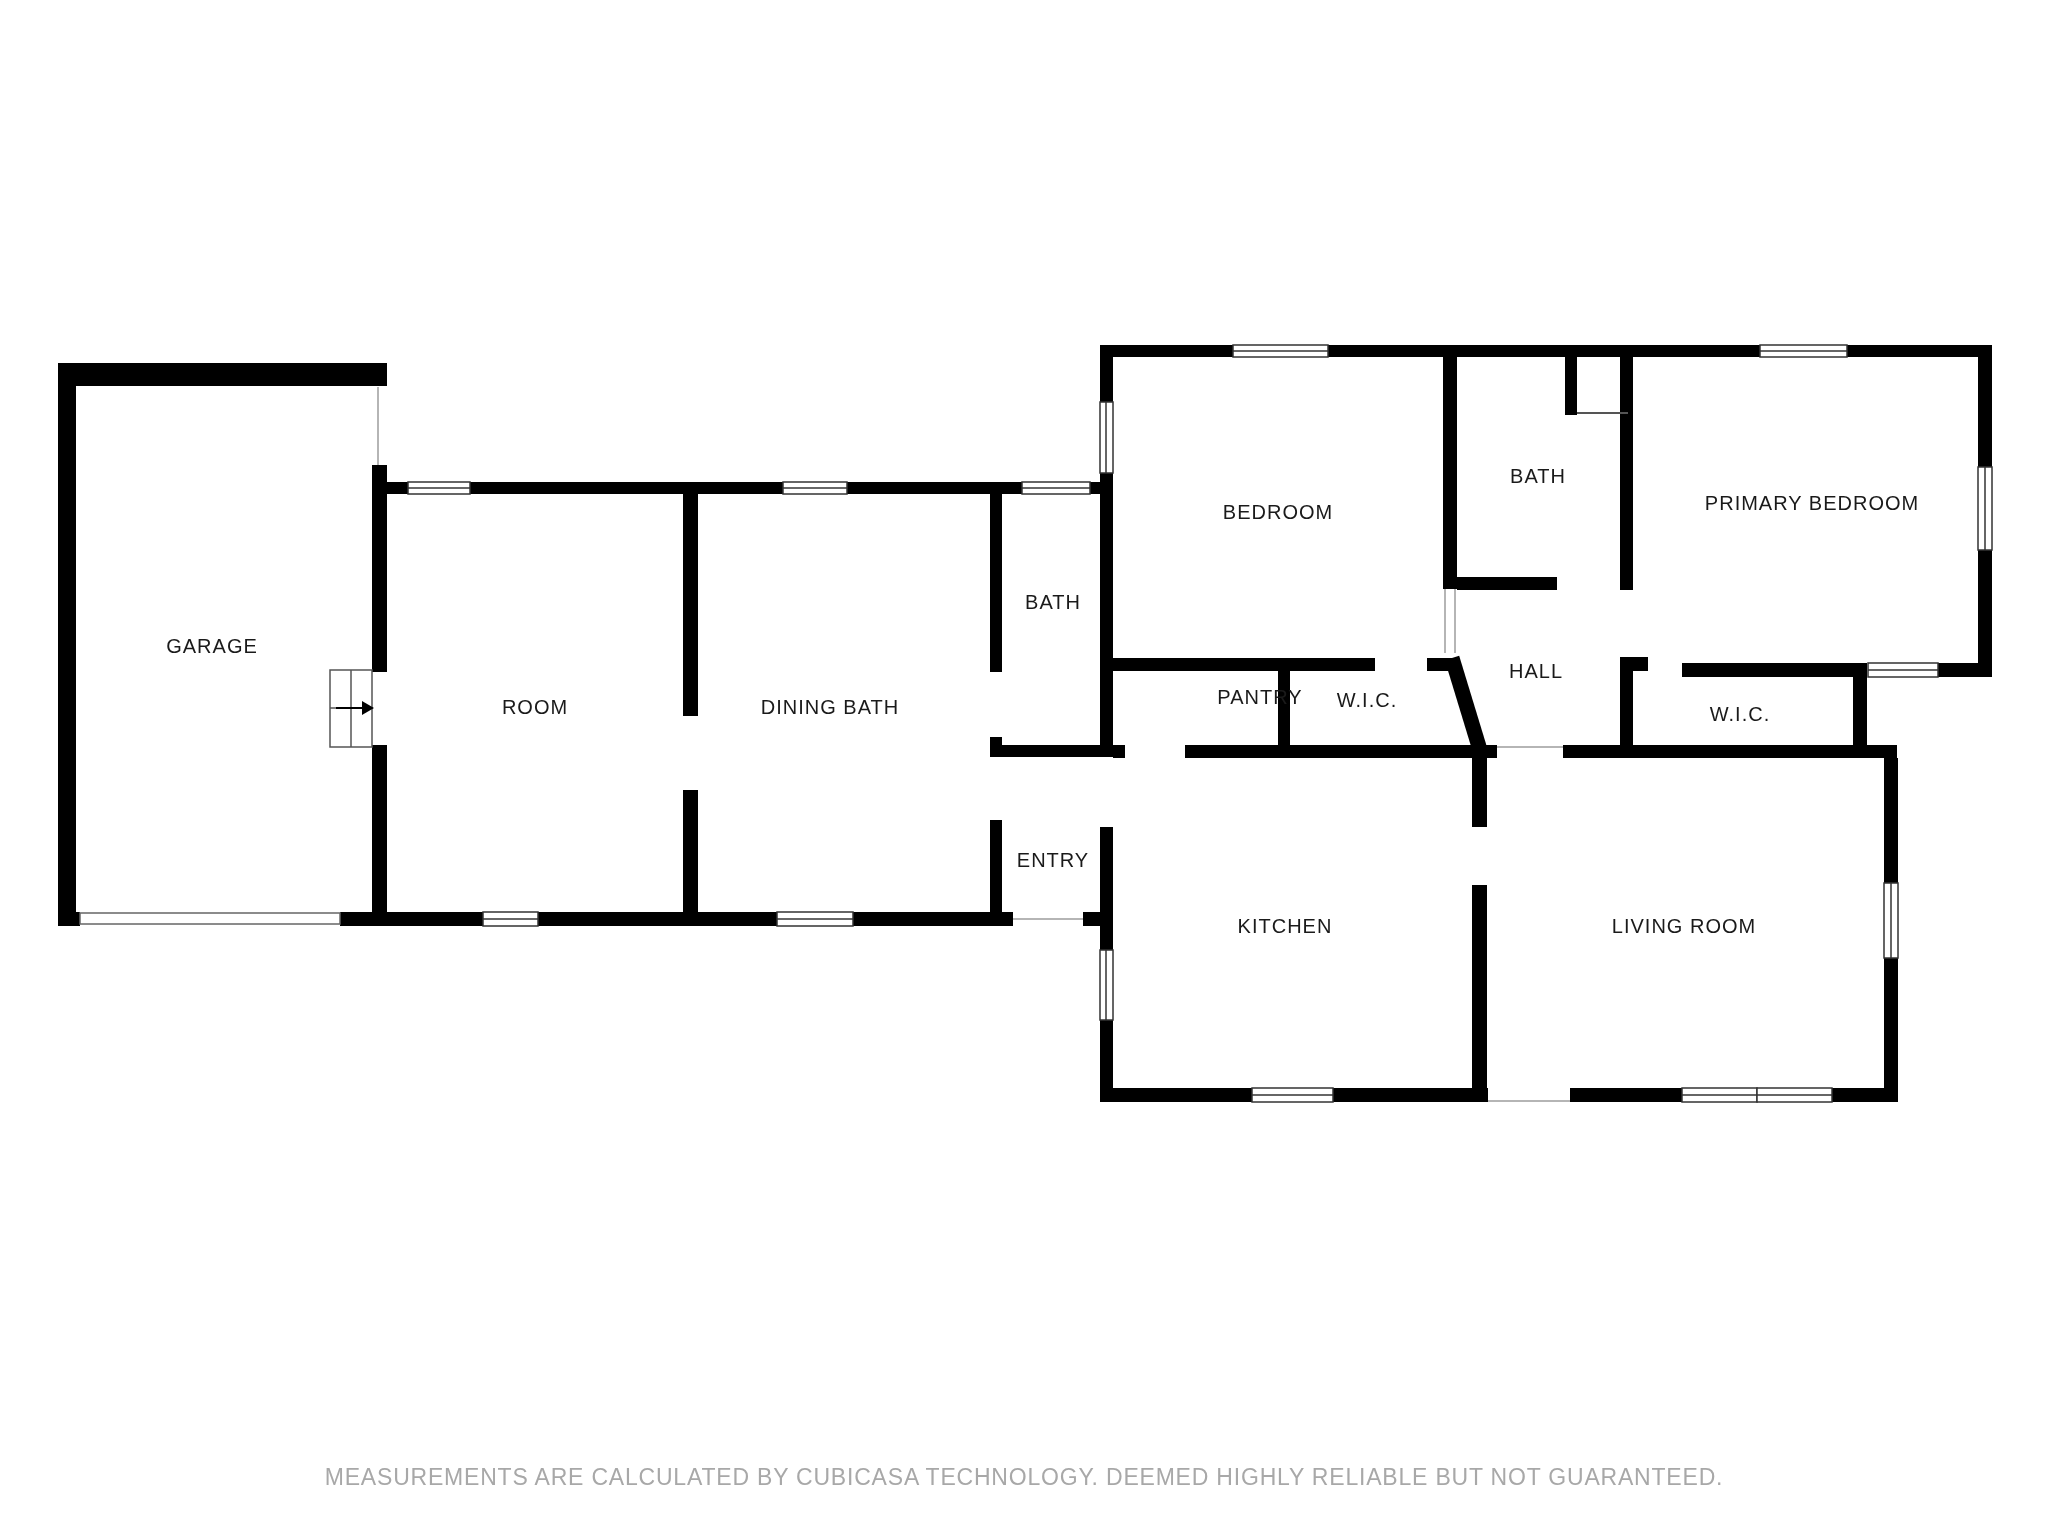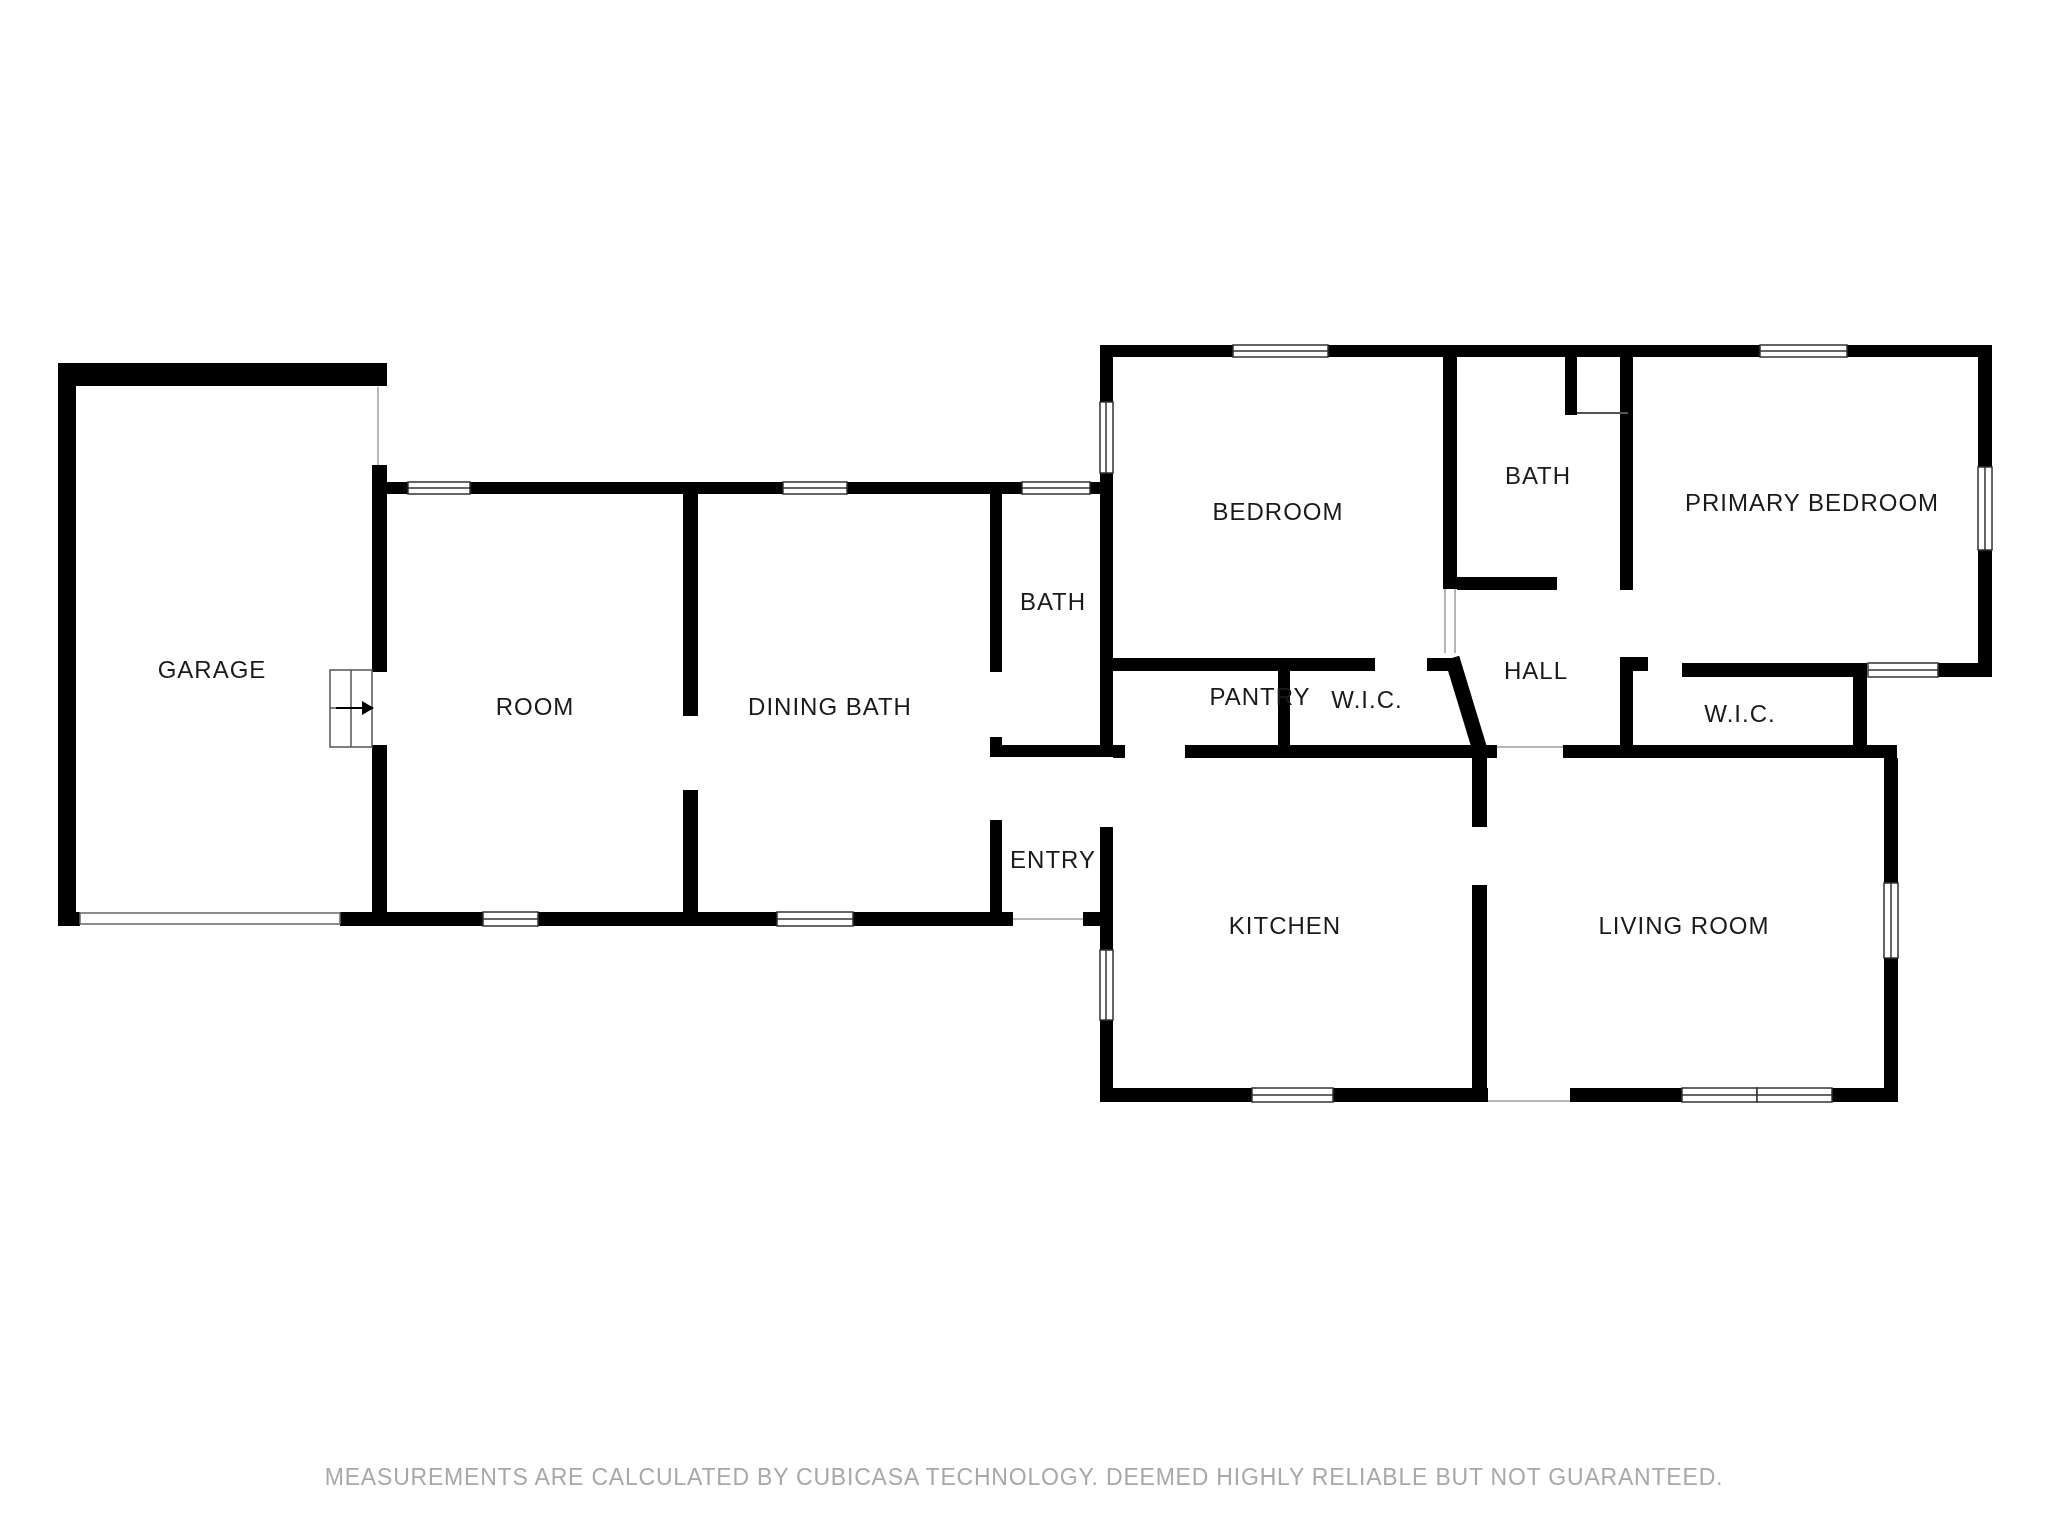--- a/index.html
+++ b/index.html
@@ -7,21 +7,21 @@
     position:relative;
     width:2048px;height:1536px;
     background:#ffffff;
     font-family:"Liberation Sans", sans-serif;
     overflow:hidden;
   }
   #plan-svg{position:absolute;left:0;top:0;}
   .room-label{
     position:absolute;
     transform:translate(-50%,-50%);
-    font-size:24px;
+    font-size:20px;
     letter-spacing:1px;
     color:#1a1a1a;
     white-space:nowrap;
   }
   #disclaimer{
     position:absolute;
     left:50%;top:1477px;
     transform:translate(-50%,-50%);
     font-size:23px;
     letter-spacing:0.8px;
@@ -198,21 +198,21 @@
       <line x1="351" y1="670" x2="351" y2="747"></line>
       <line x1="330" y1="708" x2="360" y2="708"></line>
     </g>
     <g>
       <line x1="336" y1="708" x2="362" y2="708" stroke="#000000" stroke-width="2"></line>
       <polygon points="362,701 374,708 362,715" fill="#000000"></polygon>
     </g>
   </svg>
 
   <div>
-    <span class="room-label" style="left:212px;  top:646px;margin-top:24px;">GARAGE</span>
+    <span class="room-label" style="left:212px;  top:646px;">GARAGE</span>
     <span class="room-label" style="left:535px;  top:707px;">ROOM</span>
     <span class="room-label" style="left:830px;  top:707px;">DINING BATH</span>
     <span class="room-label" style="left:1053px; top:602px;">BATH</span>
     <span class="room-label" style="left:1053px; top:832px;margin-top:28px;">ENTRY</span>
     <span class="room-label" style="left:1278px; top:512px;">BEDROOM</span>
     <span class="room-label" style="left:1538px; top:476px;">BATH</span>
     <span class="room-label" style="left:1812px; top:503px;">PRIMARY BEDROOM</span>
     <span class="room-label" style="left:1260px; top:697px;">PANTRY</span>
     <span class="room-label" style="left:1367px; top:700px;">W.I.C.</span>
     <span class="room-label" style="left:1536px; top:671px;">HALL</span>

